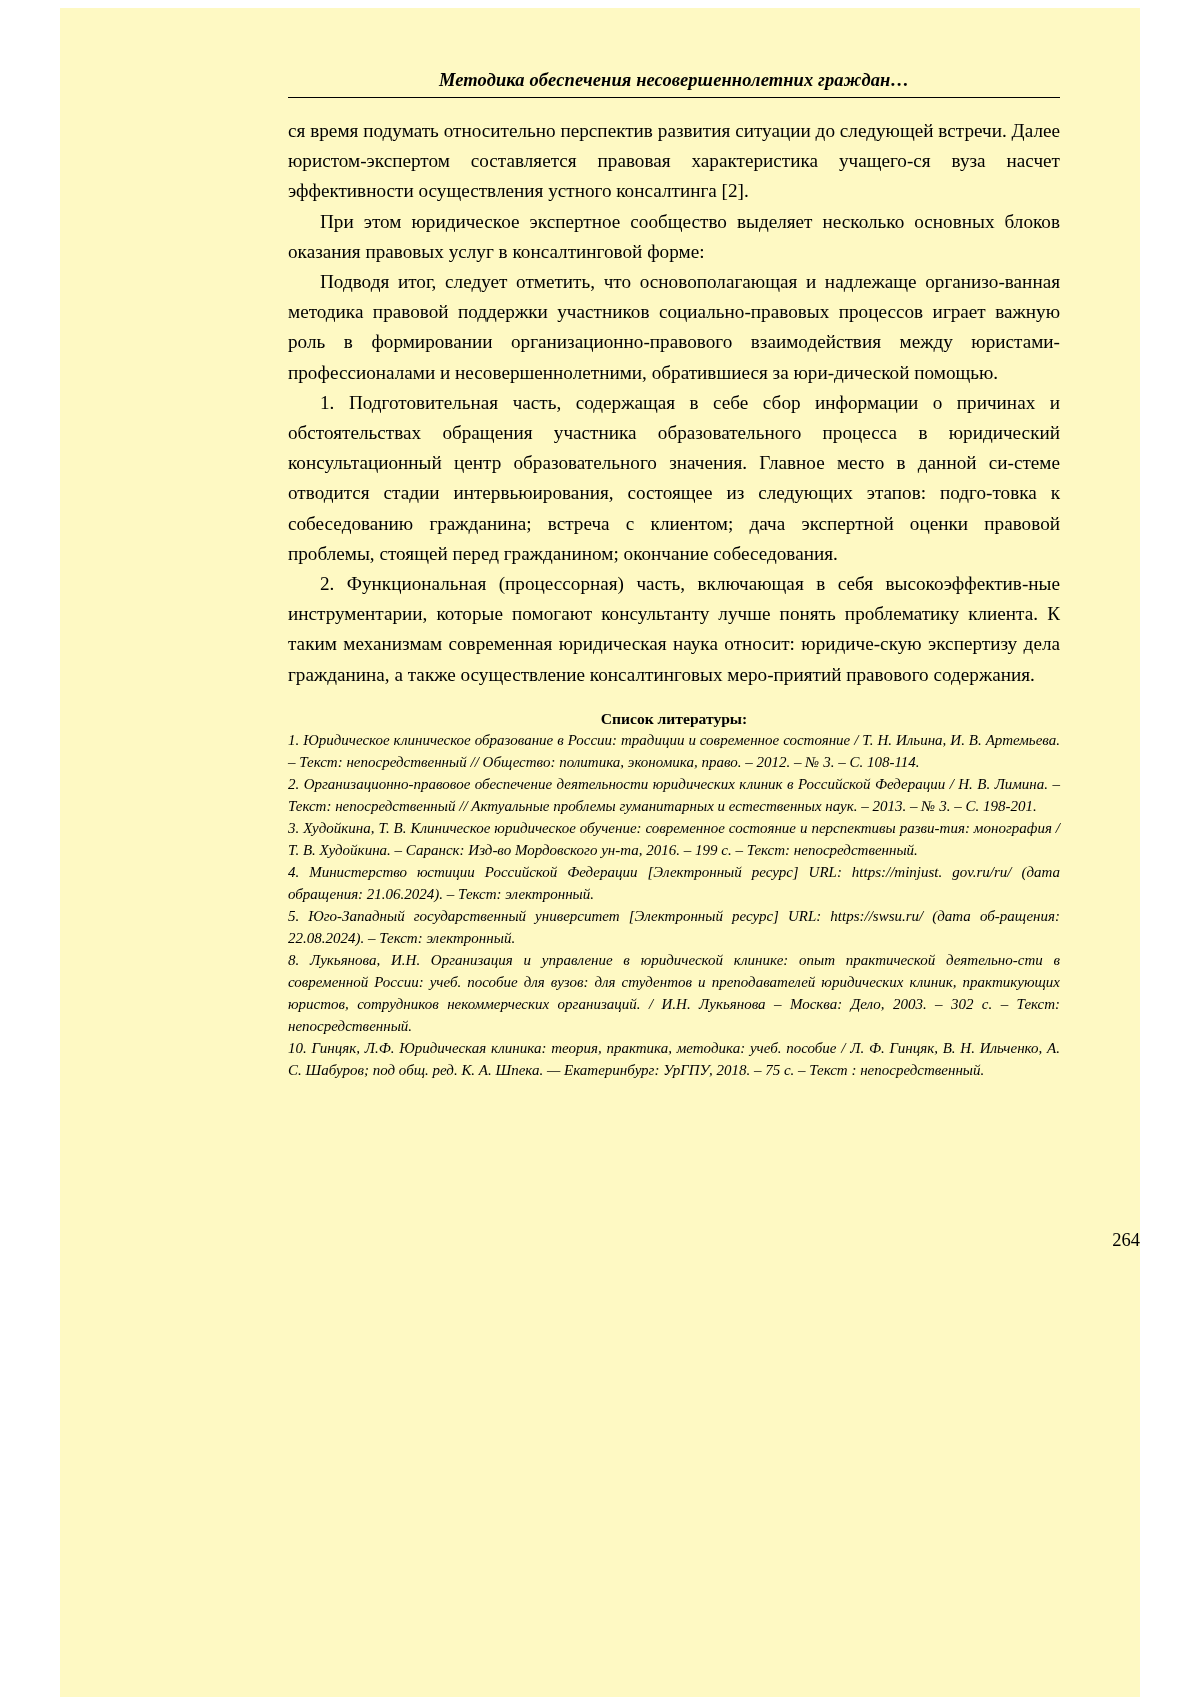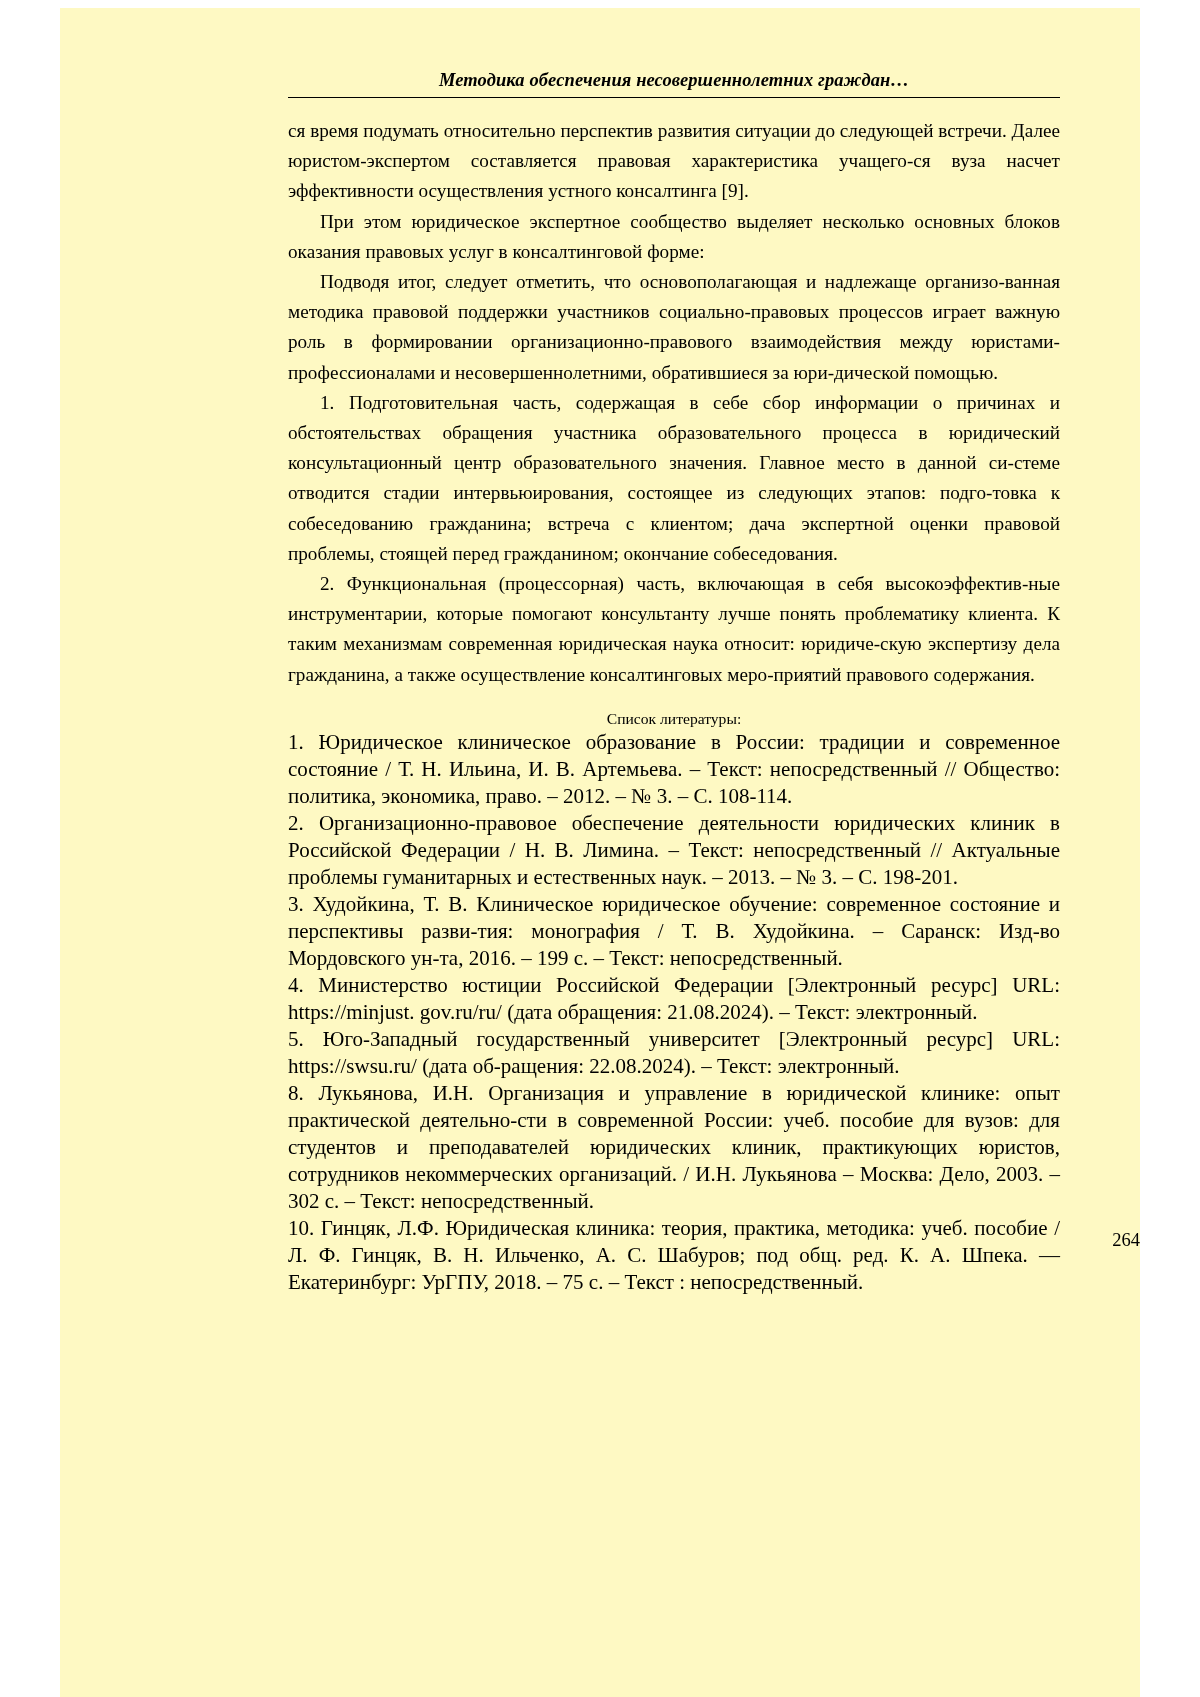--- a/index.html
+++ b/index.html
@@ -42,62 +42,63 @@
     font-size: 19.2px;
     line-height: 30.2px;
     text-indent: 0;
     hyphens: manual;
   }
   p.body-par.indent {
     text-indent: 32px;
   }
   .refs-title {
     text-align: center;
-    font-weight: normal;
+    font-weight: bold;
     font-size: 15.6px;
     margin-top: 20px;
     margin-bottom: 1px;
   }
   p.ref {
     margin: 0;
     text-align: justify;
-    font-size: 21px;
-    line-height: 27px;
+    font-size: 15px;
+    line-height: 22px;
+    font-style: italic;
   }
   .page-number {
     position: absolute;
     left: 0;
     right: 0;
     top: 1222px;
     text-align: right;
     font-size: 18.5px;
   }
 </style>
 </head>
 <body>
 
 <div class="page">
 
   <div class="content">
 
     <div class="running-head">Методика обеспечения несовершеннолетних граждан…</div>
     <div class="rule"></div>
 
-    <p class="body-par">ся время подумать относительно перспектив развития ситуации до следующей встречи. Далее юристом-экспертом составляется правовая характеристика учащего-ся вуза насчет эффективности осуществления устного консалтинга [9].</p>
+    <p class="body-par">ся время подумать относительно перспектив развития ситуации до следующей встречи. Далее юристом-экспертом составляется правовая характеристика учащего-ся вуза насчет эффективности осуществления устного консалтинга [2].</p>
     <p class="body-par indent">При этом юридическое экспертное сообщество выделяет несколько основных блоков оказания правовых услуг в консалтинговой форме:</p>
     <p class="body-par indent">Подводя итог, следует отметить, что основополагающая и надлежаще организо-ванная методика правовой поддержки участников социально-правовых процессов играет важную роль в формировании организационно-правового взаимодействия между юристами-профессионалами и несовершеннолетними, обратившиеся за юри-дической помощью.</p>
     <p class="body-par indent">1. Подготовительная часть, содержащая в себе сбор информации о причинах и обстоятельствах обращения участника образовательного процесса в юридический консультационный центр образовательного значения. Главное место в данной си-стеме отводится стадии интервьюирования, состоящее из следующих этапов: подго-товка к собеседованию гражданина; встреча с клиентом; дача экспертной оценки правовой проблемы, стоящей перед гражданином; окончание собеседования.</p>
     <p class="body-par indent">2. Функциональная (процессорная) часть, включающая в себя высокоэффектив-ные инструментарии, которые помогают консультанту лучше понять проблематику клиента.  К таким механизмам современная юридическая наука относит: юридиче-скую экспертизу дела гражданина, а также осуществление консалтинговых меро-приятий правового содержания.</p>
 
     <div class="refs-title">Список литературы:</div>
 
     <p class="ref">1. Юридическое клиническое образование в России: традиции и современное состояние / Т. Н. Ильина, И. В. Артемьева. – Текст: непосредственный // Общество: политика, экономика, право. – 2012. – № 3. – С. 108-114.</p>
     <p class="ref">2. Организационно-правовое обеспечение деятельности юридических клиник в Российской Федерации / Н. В. Лимина. – Текст: непосредственный // Актуальные проблемы гуманитарных и естественных наук. – 2013. – № 3. – С. 198-201.</p>
     <p class="ref">3. Худойкина, Т. В. Клиническое юридическое обучение: современное состояние и перспективы разви-тия: монография / Т. В. Худойкина. – Саранск: Изд-во Мордовского ун-та, 2016. – 199 с. – Текст: непосредственный.</p>
-    <p class="ref">4. Министерство юстиции Российской Федерации [Электронный ресурс] URL: https://minjust. gov.ru/ru/ (дата обращения: 21.08.2024). – Текст: электронный.</p>
+    <p class="ref">4. Министерство юстиции Российской Федерации [Электронный ресурс] URL: https://minjust. gov.ru/ru/ (дата обращения: 21.06.2024). – Текст: электронный.</p>
     <p class="ref">5. Юго-Западный государственный университет [Электронный ресурс] URL: https://swsu.ru/ (дата об-ращения: 22.08.2024). – Текст: электронный.</p>
     <p class="ref">8. Лукьянова, И.Н. Организация и управление в юридической клинике: опыт практической деятельно-сти в современной России: учеб. пособие для вузов: для студентов и преподавателей юридических клиник, практикующих юристов, сотрудников некоммерческих организаций.  / И.Н. Лукьянова – Москва: Дело, 2003. – 302 с. – Текст: непосредственный.</p>
     <p class="ref">10. Гинцяк, Л.Ф. Юридическая клиника: теория, практика, методика: учеб. пособие / Л. Ф. Гинцяк, В. Н. Ильченко, А. С. Шабуров; под общ. ред. К. А. Шпека. — Екатеринбург: УрГПУ, 2018. – 75 с. – Текст : непосредственный.</p>
 
   </div>
 
   <div class="page-number">264</div>
 
 </div>
 

